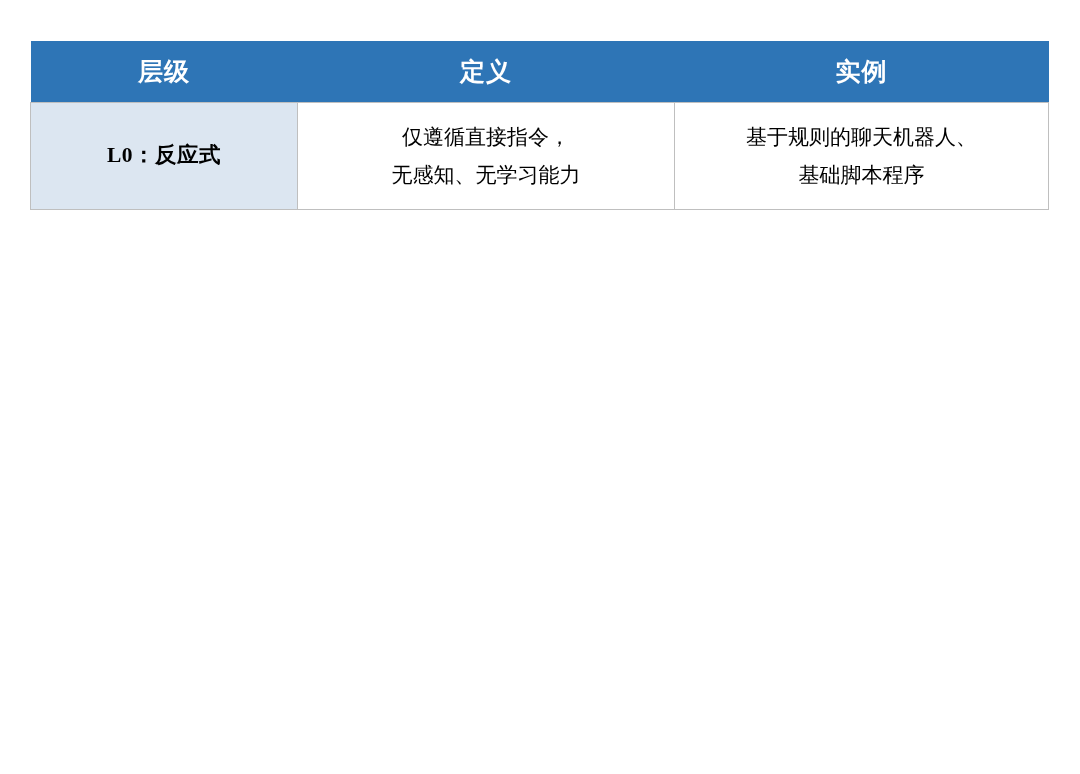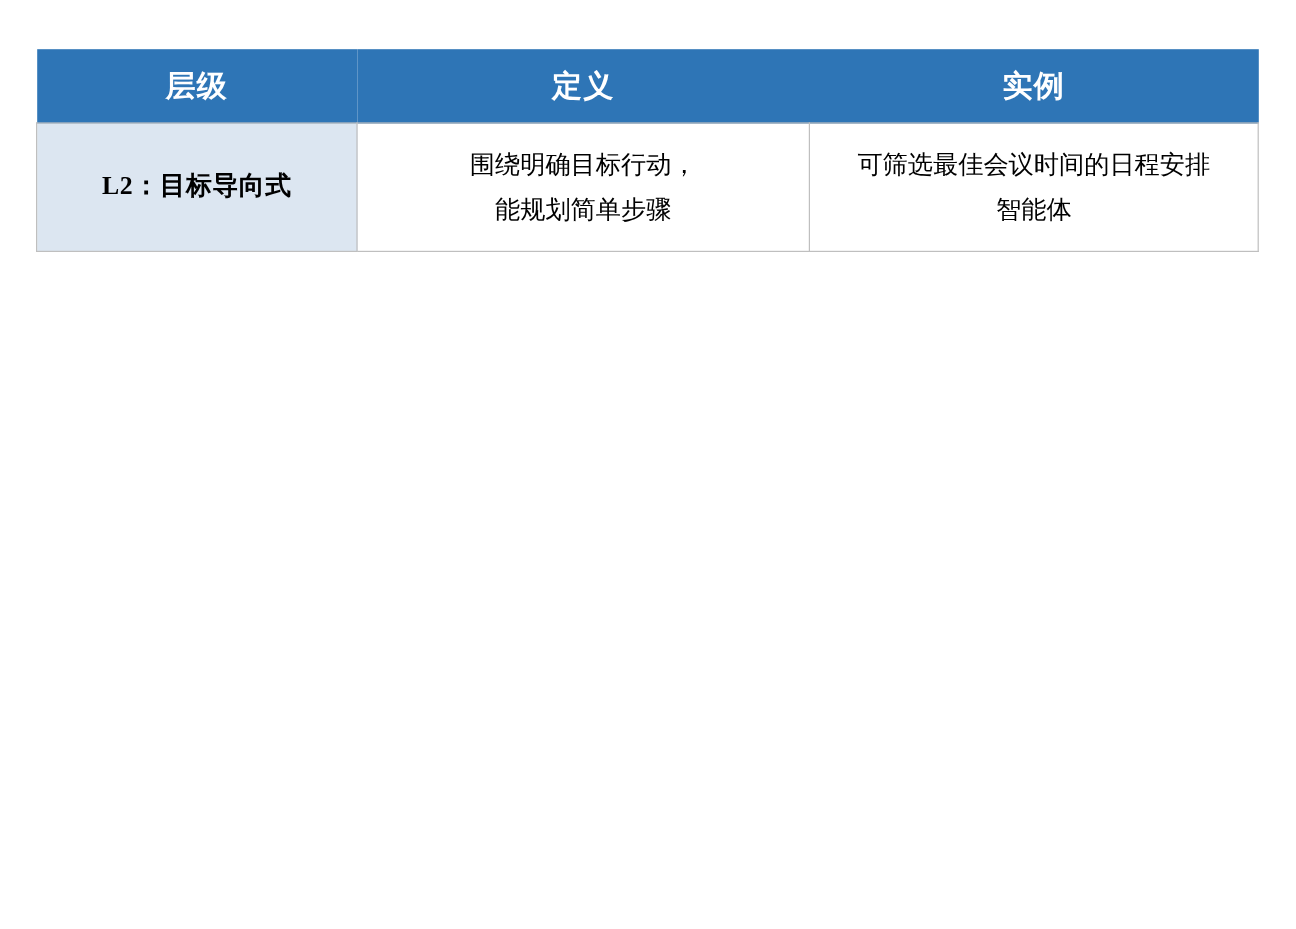--- a/index.html
+++ b/index.html
@@ -85,26 +85,26 @@
       </colgroup>
       <thead>
         <tr>
           <th>层级</th>
           <th>定义</th>
           <th>实例</th>
         </tr>
       </thead>
       <tbody>
         <tr>
-          <td class="level-cell">L2：目标导向式</td>
+          <td class="level-cell">L0：反应式</td>
           <td class="def-cell">
-            <span class="line">围绕明确目标行动，</span>
-            <span class="line">能规划简单步骤</span>
+            <span class="line">仅遵循直接指令，</span>
+            <span class="line">无感知、无学习能力</span>
           </td>
           <td class="ex-cell">
-            <span class="line">可筛选最佳会议时间的日程安排</span>
-            <span class="line">智能体</span>
+            <span class="line">基于规则的聊天机器人、</span>
+            <span class="line">基础脚本程序</span>
           </td>
         </tr>
       </tbody>
     </table>
   </div>
 </div>
 
 </body></html>

